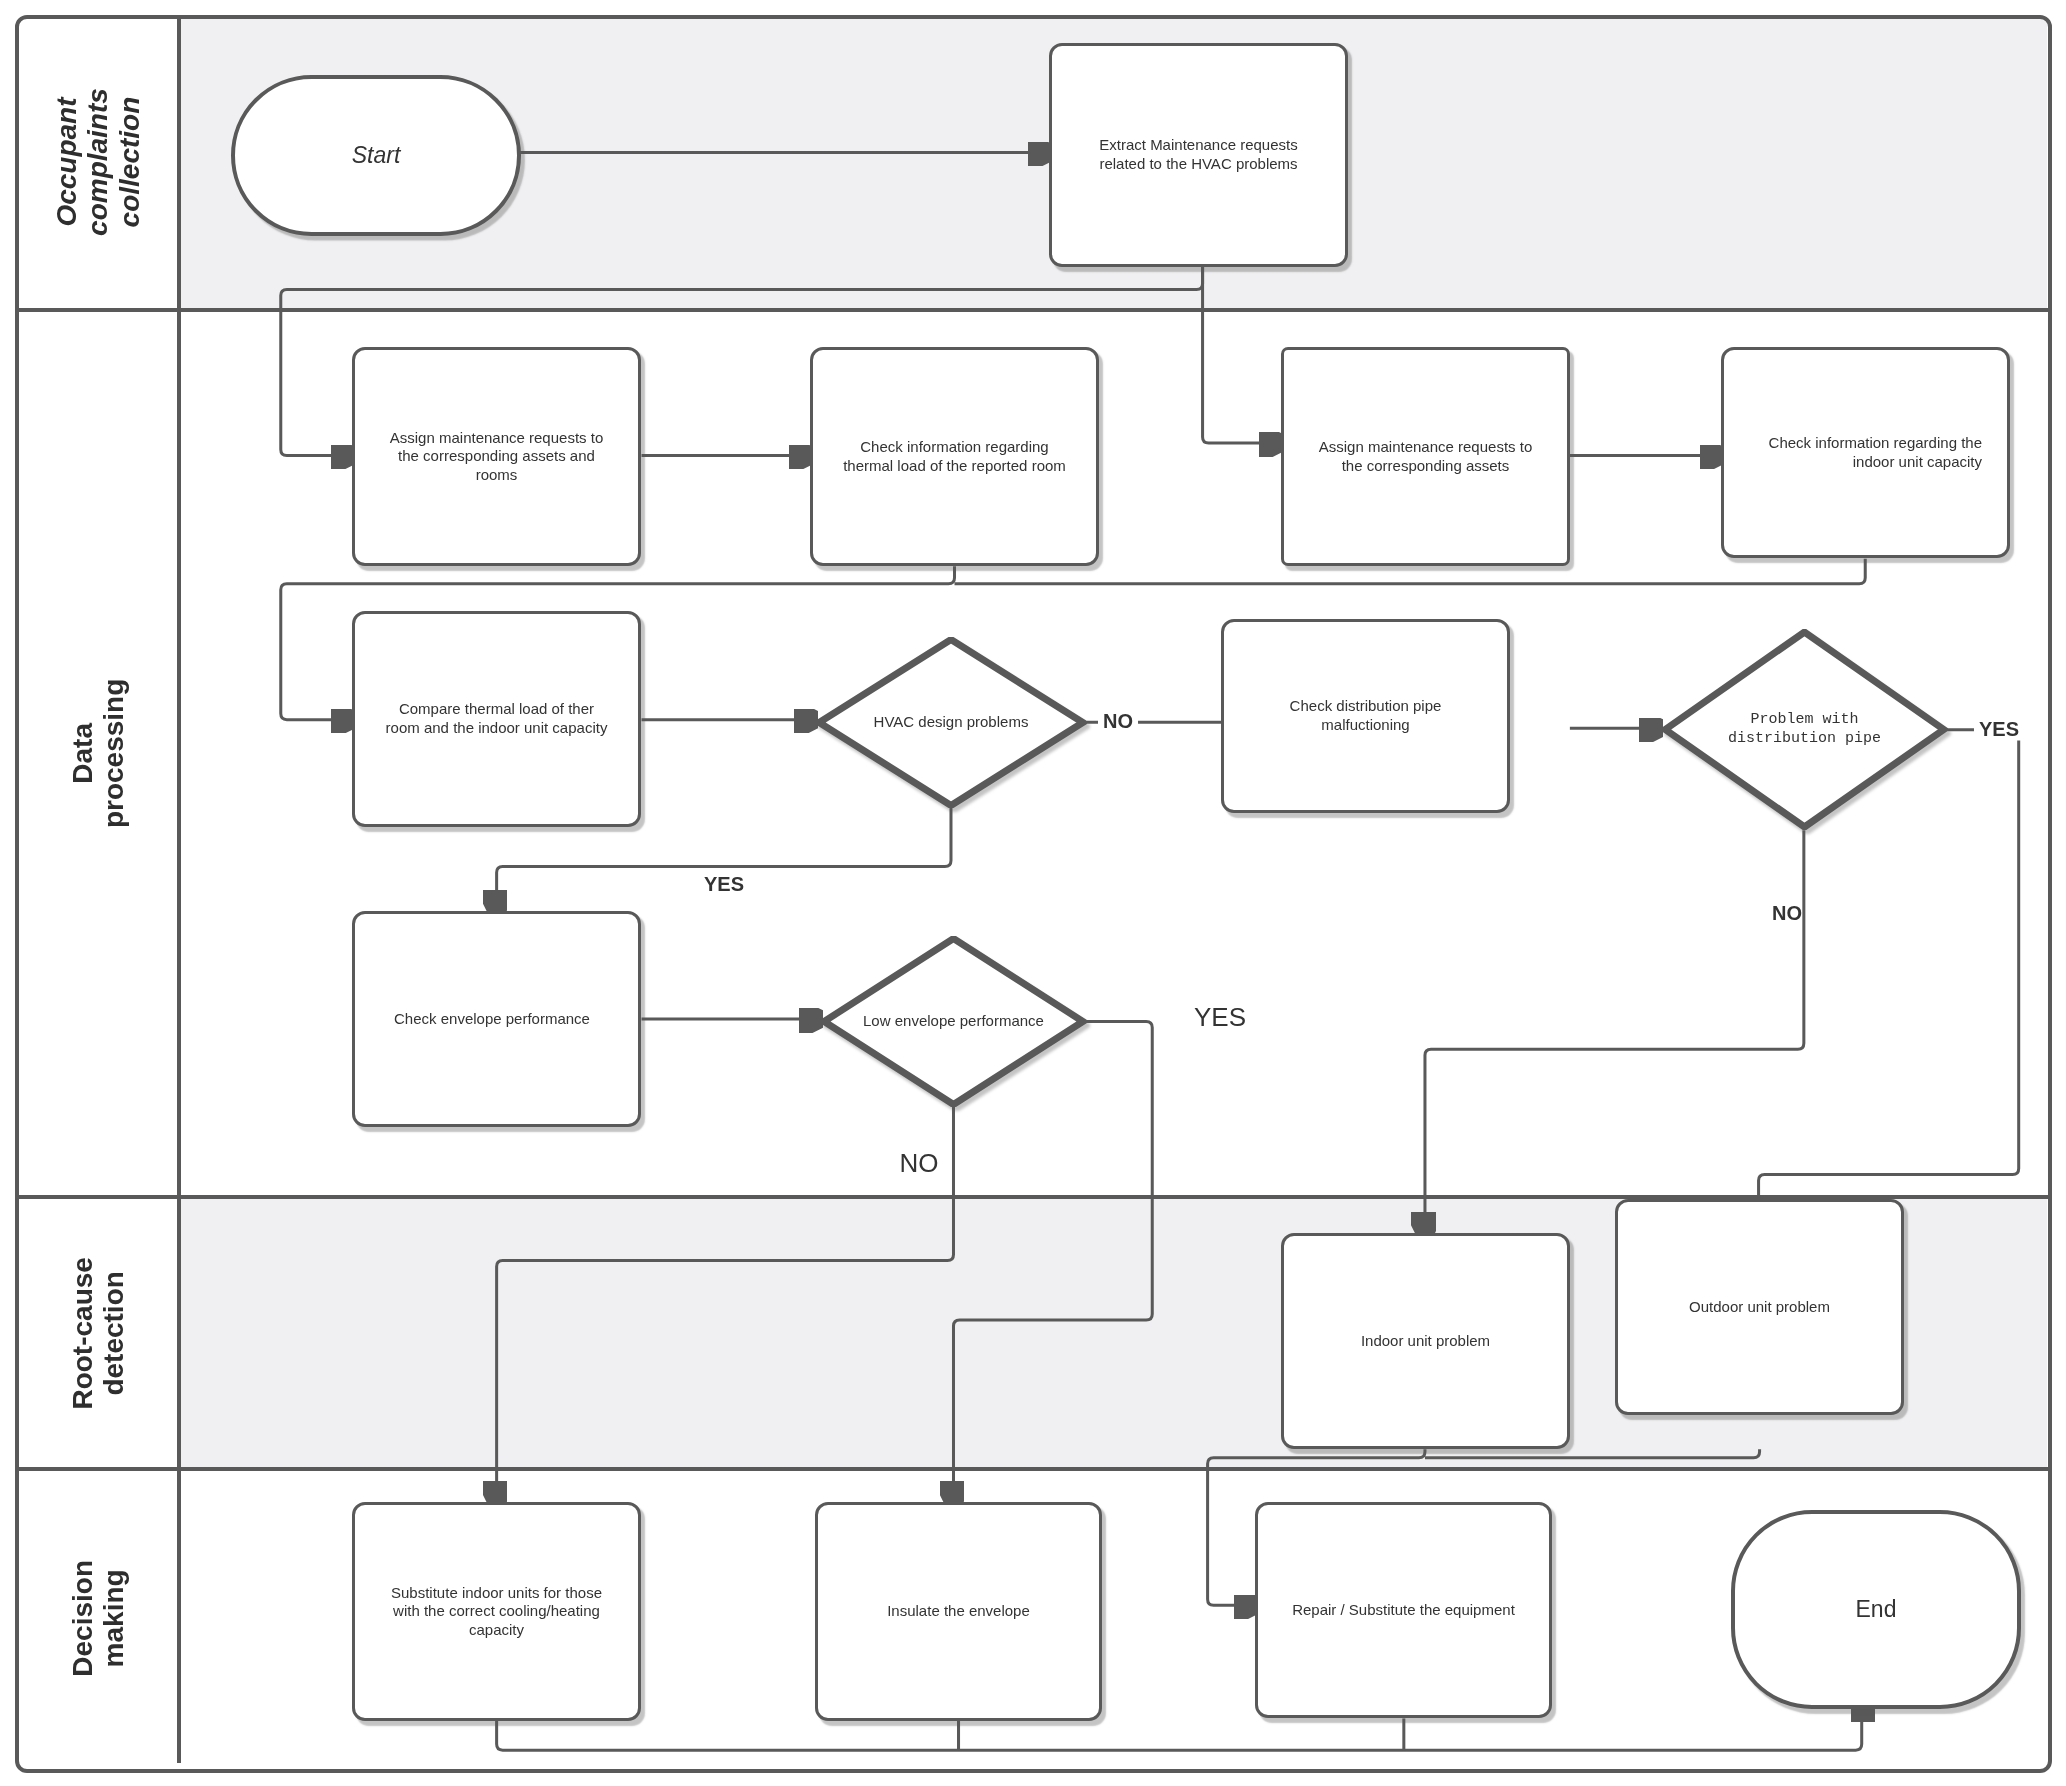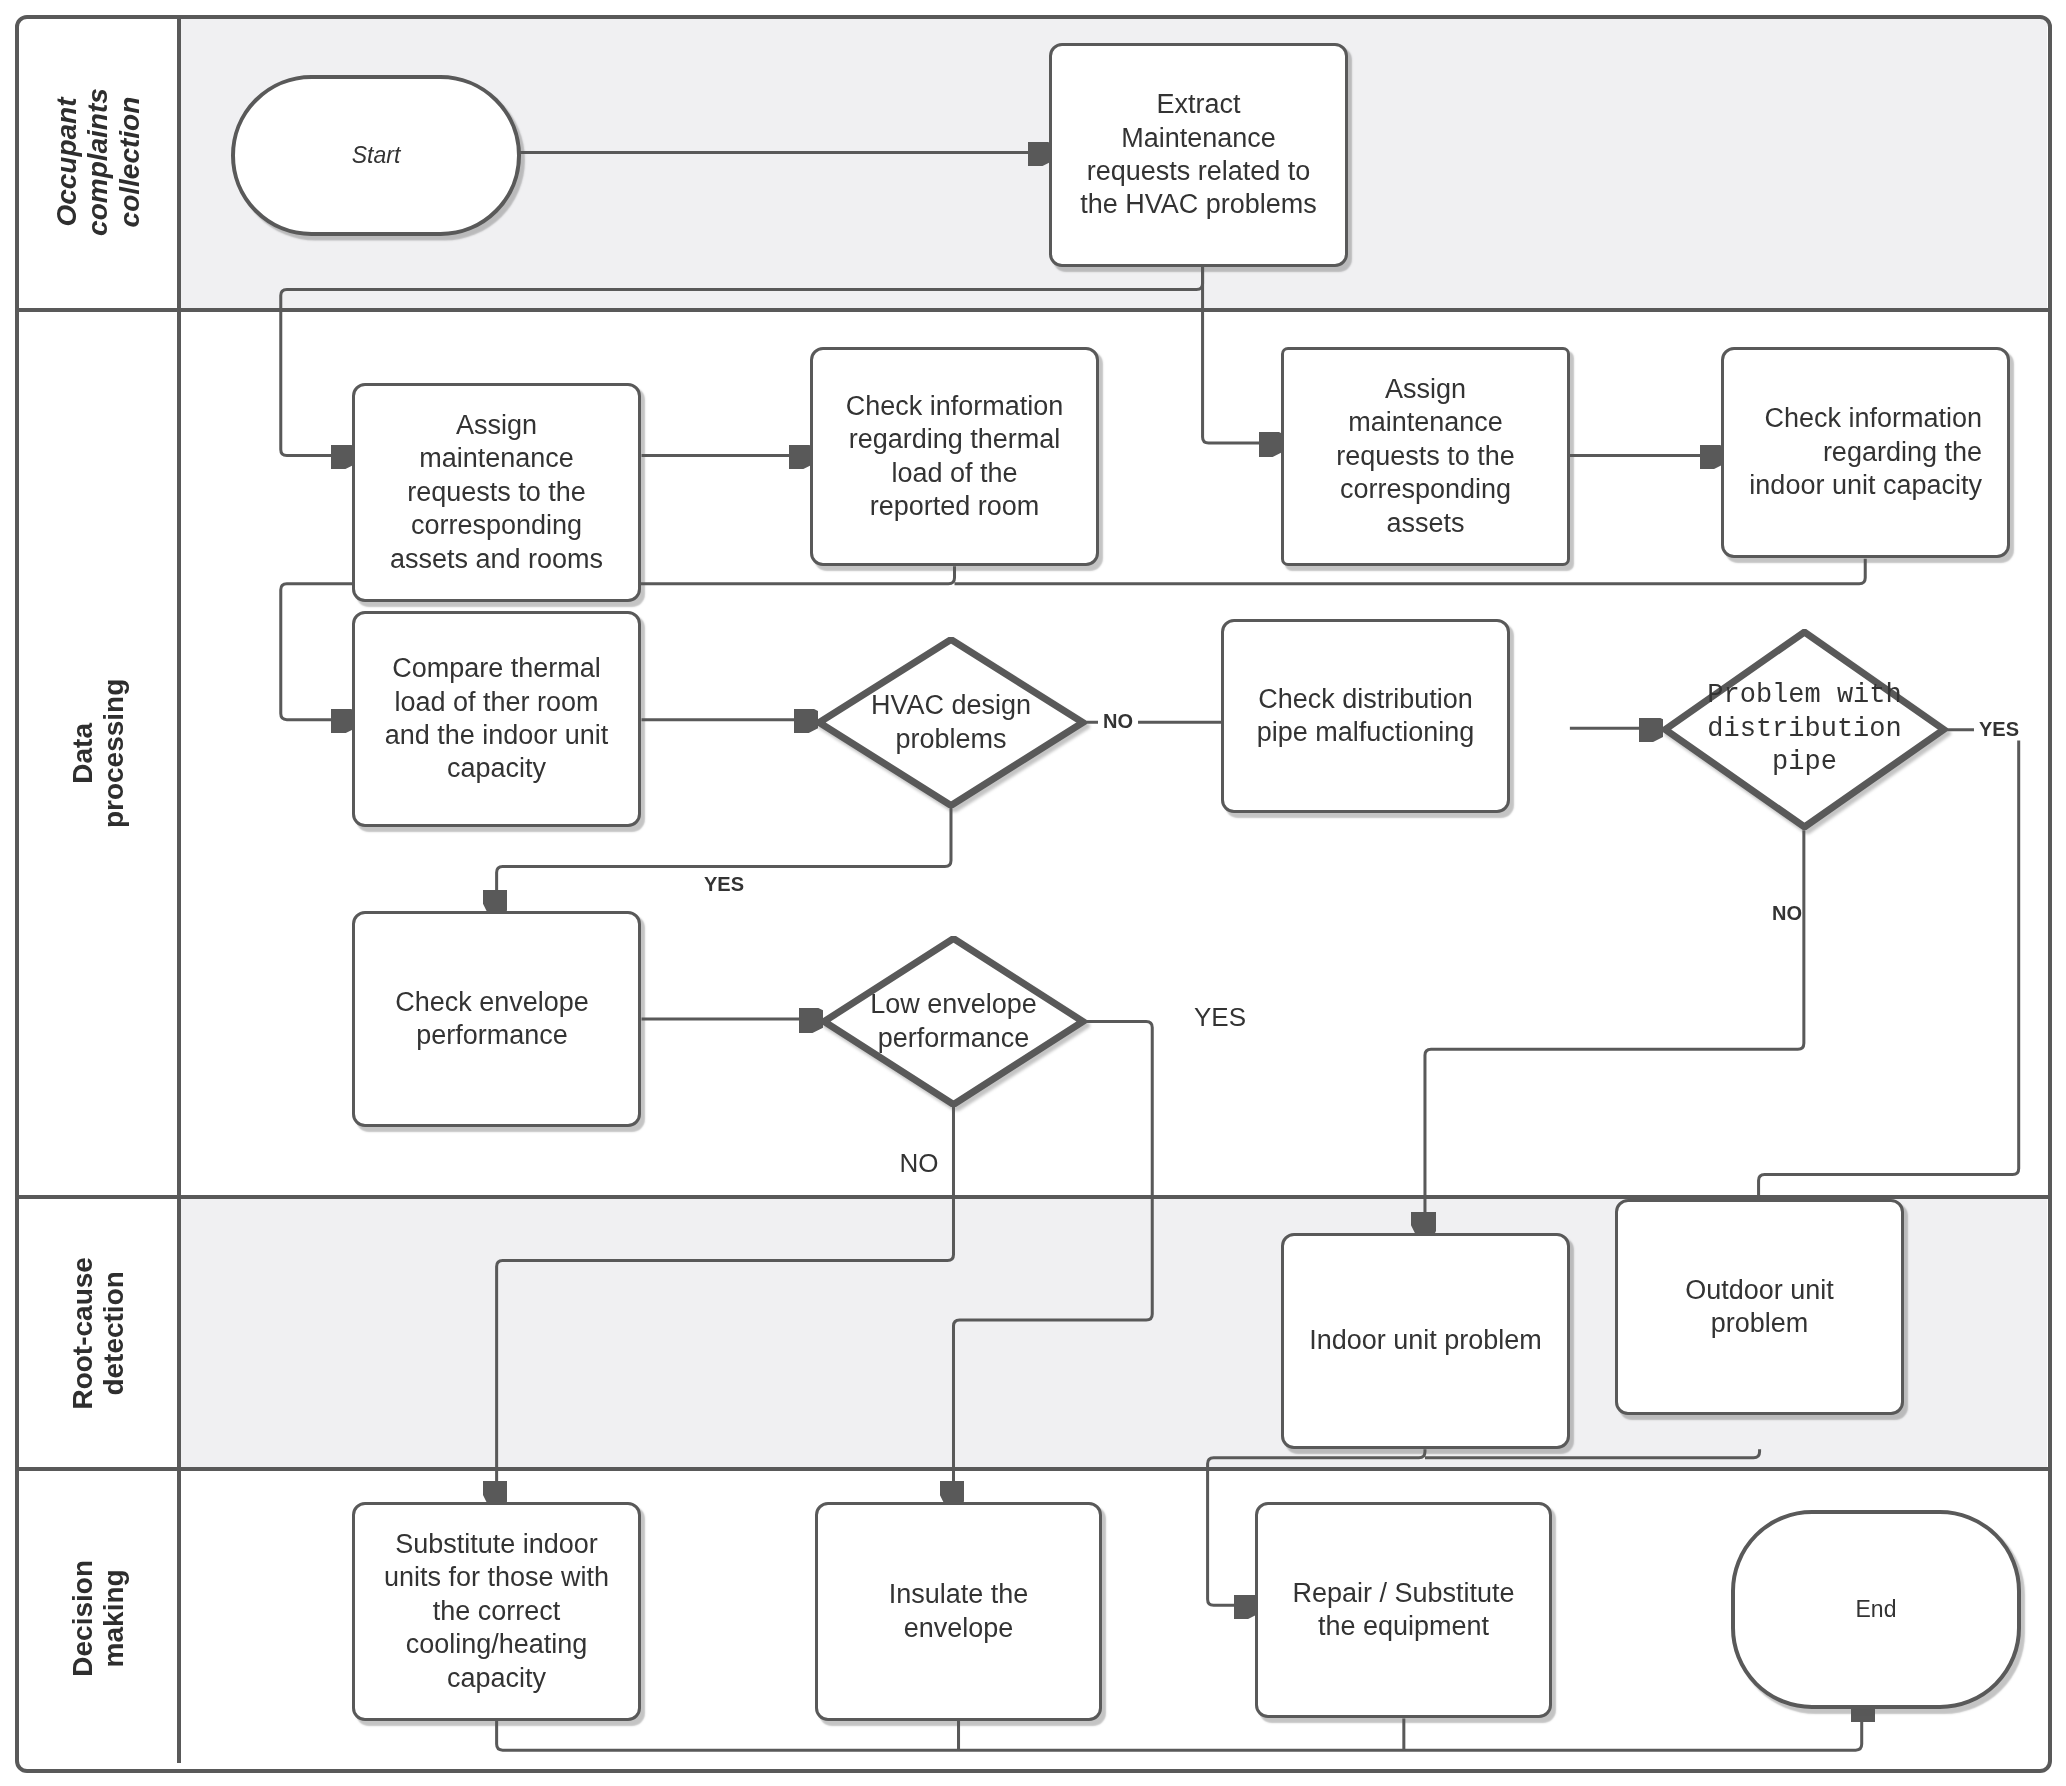--- a/index.html
+++ b/index.html
@@ -22,21 +22,21 @@
   .lane-cell .rot{transform:rotate(-90deg);text-align:center;font-weight:bold;font-size:28px;
     color:#2e2e2e;line-height:1.12;}
   .lane-cell .it{font-style:italic;}
 
   
   #wires{position:absolute;left:0;top:0;z-index:3;}
   #wires path{fill:none;stroke:#595959;stroke-width:6;}
 
   
   .node{position:absolute;z-index:4;display:flex;align-items:center;justify-content:center;
-    text-align:center;color:#333333;font-size:27px;line-height:1.24;}
+    text-align:center;color:#333333;font-size:15px;line-height:1.24;}
   .box{background:#ffffff;border:3.5px solid #595959;border-radius:13px;
     box-shadow:4px 4.5px 1.5px rgba(85,85,85,0.35);padding:0 25px;box-sizing:border-box;}
   .pill{background:#ffffff;border:4px solid #595959;border-radius:81px;
     box-shadow:4px 4.5px 1.5px rgba(85,85,85,0.35);font-size:23px;}
   .pill.start-label{font-style:italic;}
   .diamond{background:transparent;border:none;padding:0;}
   .diamond svg.dshape{position:absolute;left:0;top:0;width:100%;height:100%;
     filter:drop-shadow(3.5px 4px 1.5px rgba(85,85,85,0.35));}
   .diamond svg.dshape polygon{fill:#ffffff;stroke:#595959;stroke-width:7;vector-effect:non-scaling-stroke;}
   .diamond .nl{position:relative;z-index:1;}
@@ -106,21 +106,21 @@
     <path d="M 2790 3415 V 3478"></path>
   </svg>
 
   <div class="node pill start-label" style="left:231px;top:75px;width:282px;height:153px;text-align:center;">
     <span class="nl">Start</span>
   </div>
   <div class="node box" style="left:1049px;top:43px;width:299px;height:224px;">
     <span class="nl">Extract Maintenance requests related to the HVAC problems</span>
   </div>
 
-  <div class="node box" style="left:352px;top:347px;width:289px;height:219px;margin-top:36px;">
+  <div class="node box" style="left:352px;top:347px;width:289px;height:219px;">
     <span class="nl">Assign maintenance requests to the corresponding assets and rooms</span>
   </div>
   <div class="node box" style="left:810px;top:347px;width:289px;height:219px;">
     <span class="nl">Check information regarding thermal load of the reported room</span>
   </div>
   <div class="node box" style="left:1281px;top:347px;width:289px;height:219px;border-radius:7px;">
     <span class="nl">Assign maintenance requests to the corresponding assets</span>
   </div>
   <div class="node box" style="left:1721px;top:347px;width:289px;height:211px;text-align:right;">
     <span class="nl">Check information regarding the indoor unit capacity</span>

